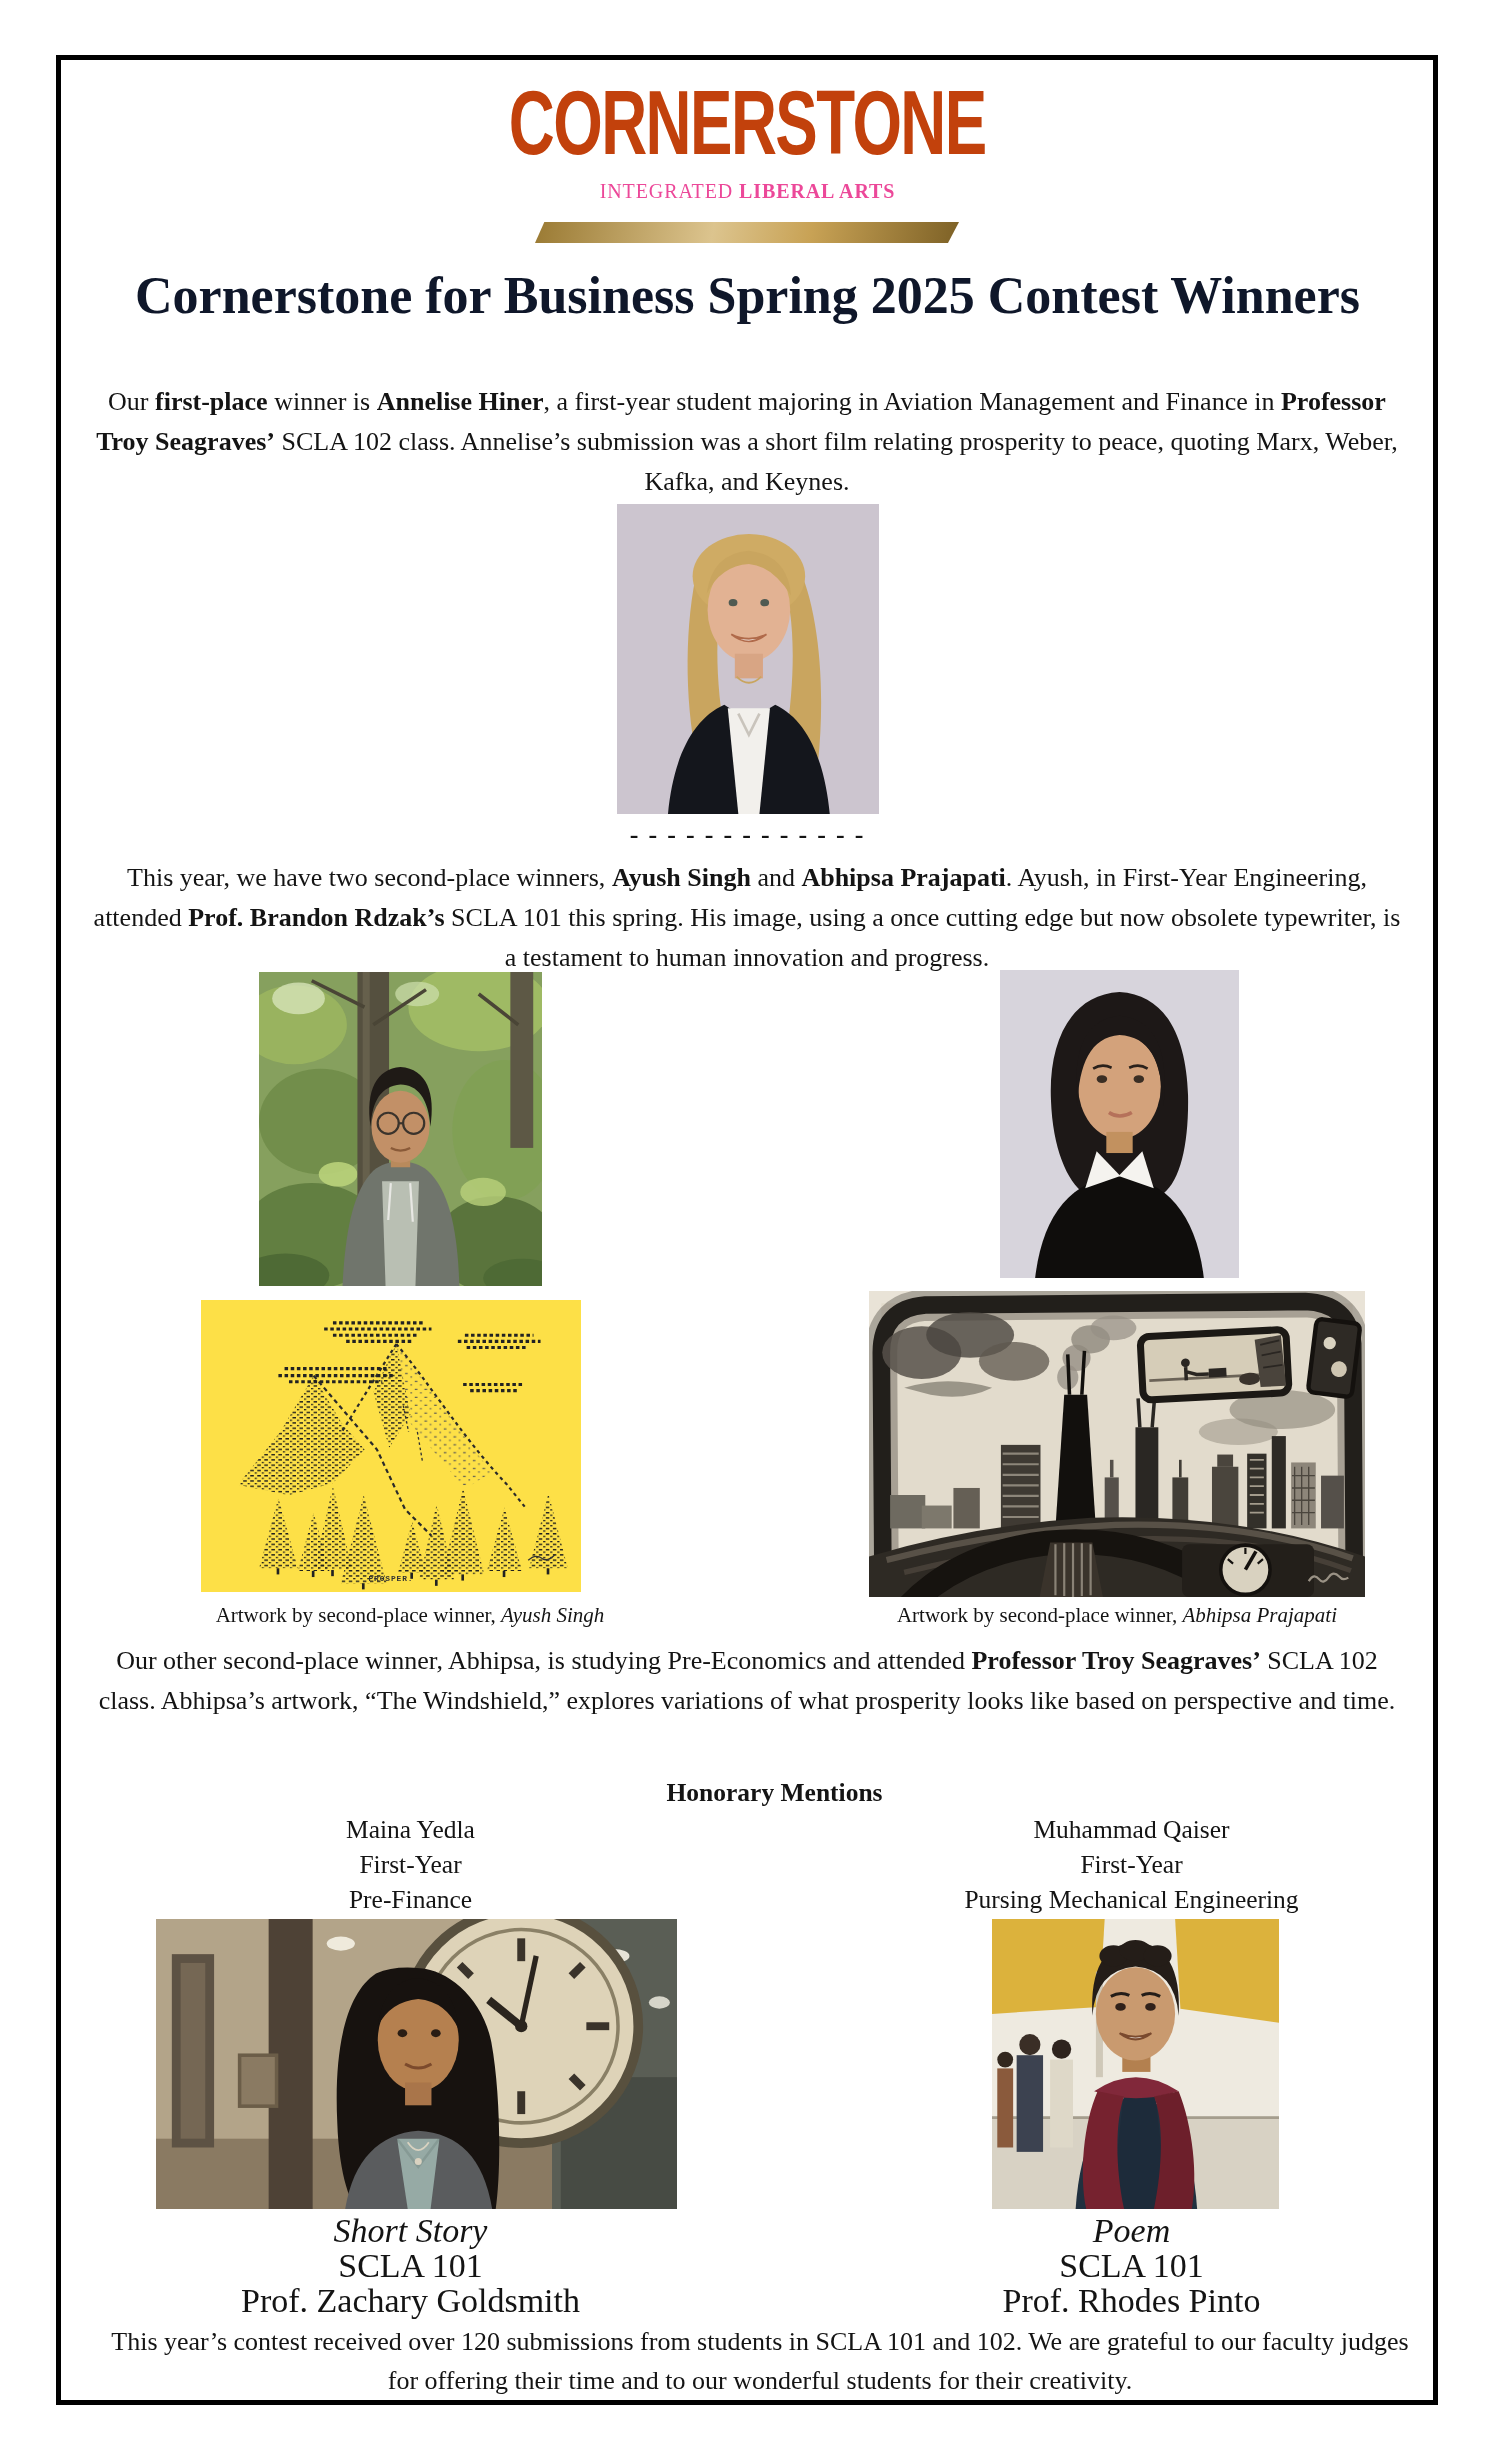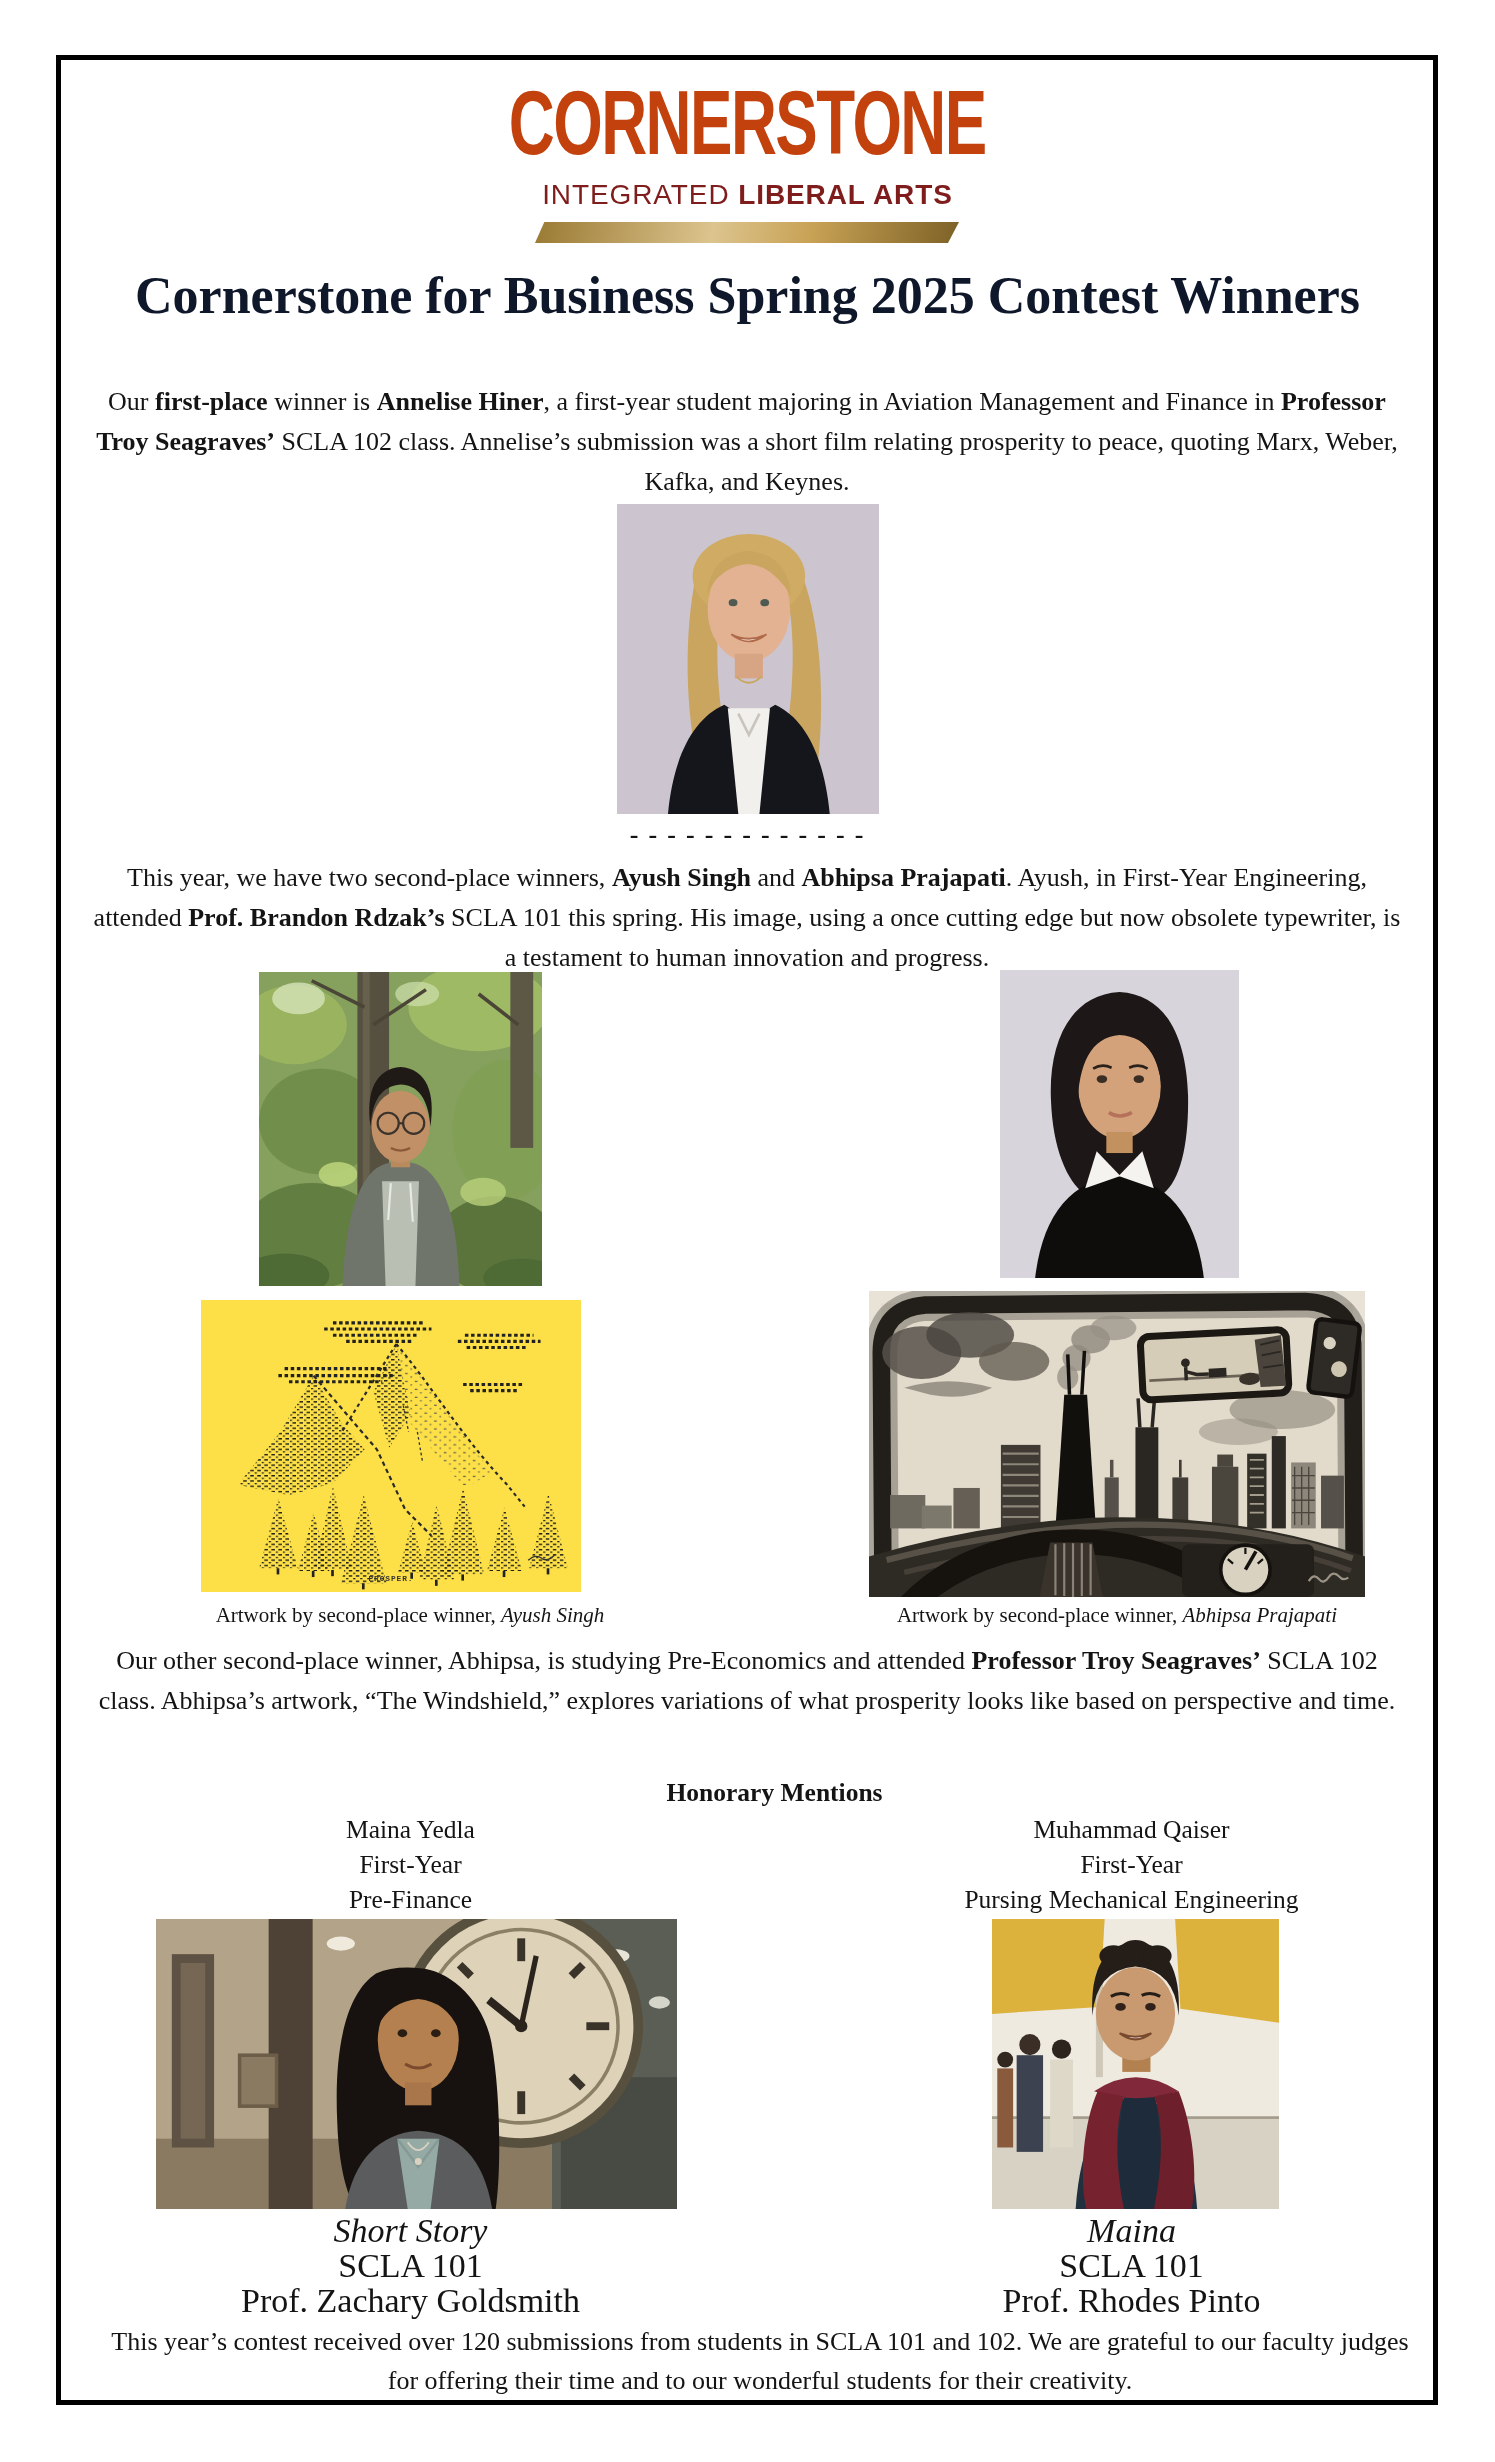--- a/index.html
+++ b/index.html
@@ -4,22 +4,22 @@
 <style>
   html,body{margin:0;padding:0;background:#ffffff;}
   #page{position:relative;width:1495px;height:2462px;background:#fff;
         font-family:"Liberation Serif",serif;color:#141414;overflow:hidden;}
   .abs{position:absolute;}
   .frame{left:56px;top:55px;width:1372px;height:2340px;border:5.3px solid #000;}
   .ctr{left:0;width:1495px;text-align:center;}
   .logo-brand{top:86px;font-family:"Liberation Sans",sans-serif;font-weight:bold;
               font-size:74px;color:#c2410c;letter-spacing:-1.8px;line-height:1;}
   .logo-brand>span{display:inline-block;transform:scale(0.86,1.22);transform-origin:center;}
-  .logo-tag{top:181px;font-family:Liberation Sans, sans-serif;font-size:28px;
-            color:#7f1d1d;letter-spacing:0.9px;line-height:1;}
+  .logo-tag{top:181px;font-family:Liberation Serif, serif;font-size:20px;
+            color:#ec4899;letter-spacing:0.9px;line-height:1;}
   .logo-tag .b{font-weight:bold;}
   .swoosh{left:535px;top:222px;width:424px;height:21px;
           background:linear-gradient(100deg,#9a7a33 0%,#dcc48e 42%,#c8a255 65%,#7d6126 100%);
           clip-path:polygon(0 100%,2.2% 0,100% 0,97.4% 100%);}
   .title{font-weight:bold;font-size:52px;line-height:49px;color:#0f172a;}
   .para{left:92px;width:1310px;font-size:26px;line-height:40px;text-align:center;}
   .b{font-weight:bold;} .i{font-style:italic;}
   .sep{font-weight:bold;font-size:26px;letter-spacing:1.8px;}
   .photo{position:absolute;overflow:hidden;}
   .photo svg{display:block;width:100%;height:100%;}
@@ -336,21 +336,21 @@
       <path d="M212,196 C228,236 234,292 227,330 L184,330 C194,282 195,230 184,202 Z" fill="#6d1f2b"></path>
     </svg>
   </div>
 
   <div class="abs cap-col" style="left:138px;top:2213px;">
     <div class="i">Short Story</div>
     <div>SCLA 101</div>
     <div>Prof. Zachary Goldsmith</div>
   </div>
   <div class="abs cap-col" style="left:859px;top:2213px;">
-    <div class="i">Maina</div>
+    <div class="i">Poem</div>
     <div>SCLA 101</div>
     <div>Prof. Rhodes Pinto</div>
   </div>
 
   <div class="abs para" style="top:2322px;line-height:39px;margin-left:13px;">This year’s contest received over 120 submissions from students in SCLA 101 and 102. We are grateful to our faculty judges for offering their time and to our wonderful students for their creativity.</div>
 
 </div>
 
 
 </body></html>

